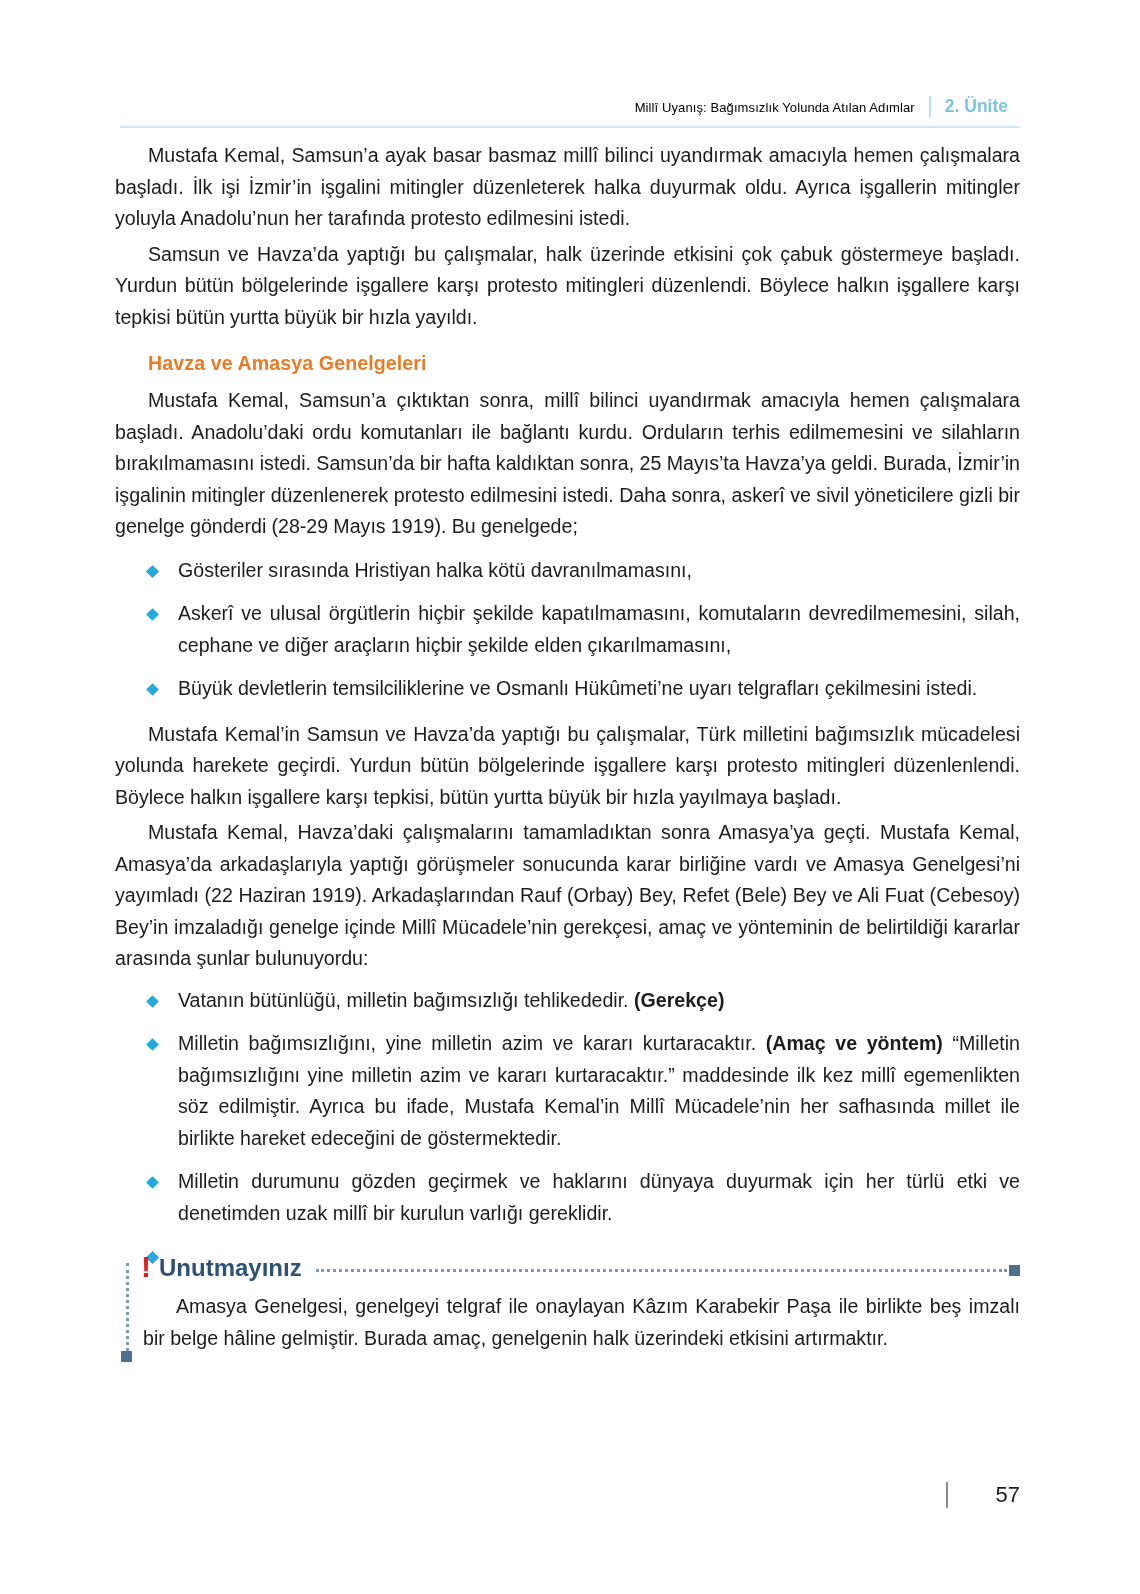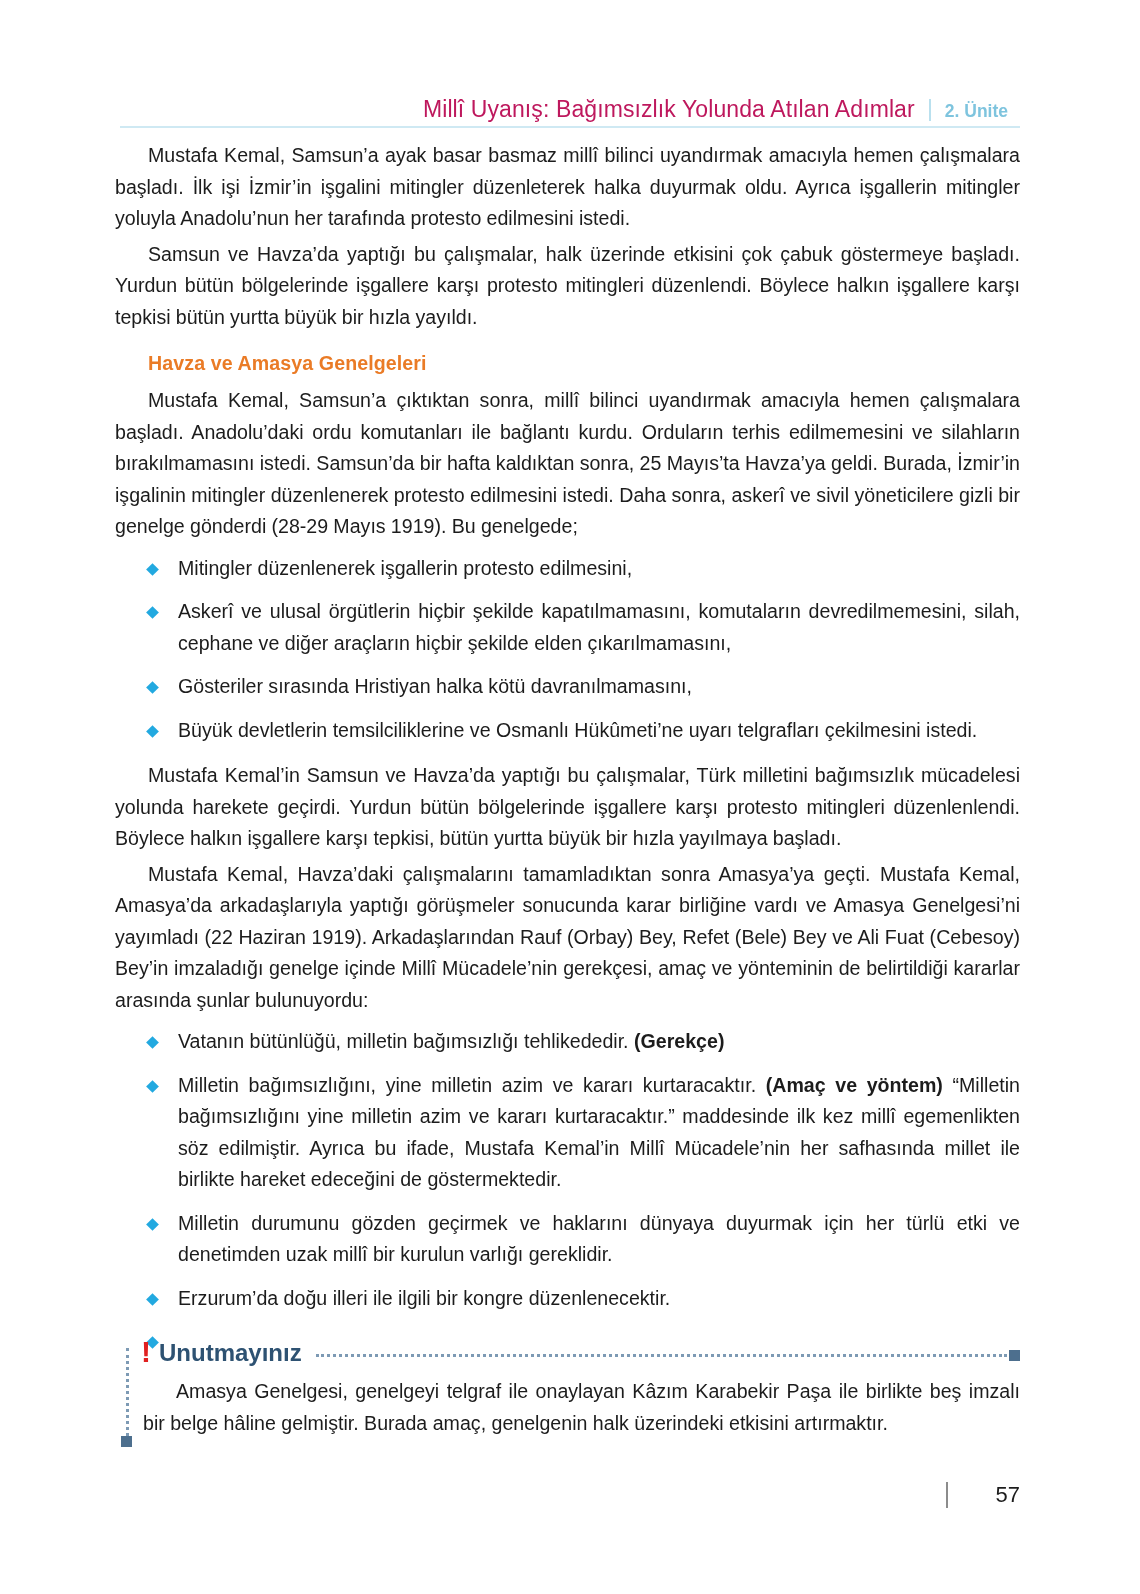--- a/index.html
+++ b/index.html
@@ -33,22 +33,22 @@
     display: flex;
     align-items: flex-start;
     justify-content: flex-end;
     padding-right: 132px;
   }
   .header-inner {
     display: flex;
     align-items: baseline;
   }
   .header-title {
-    font-size: 23px;
-    color: #be185d;
+    font-size: 13px;
+    color: #000000;
     letter-spacing: 0.1px;
     white-space: nowrap;
   }
   .header-sep {
     width: 2px;
     height: 22px;
     background: #b9e0ee;
     margin: 0 14px;
     align-self: center;
   }
@@ -231,32 +231,31 @@
 
     <p class="para">Samsun ve Havza’da yaptığı bu çalışmalar, halk üzerinde etkisini çok çabuk göstermeye başladı. Yurdun bütün bölgelerinde işgallere karşı protesto mitingleri düzenlendi. Böylece halkın işgallere karşı tepkisi bütün yurtta büyük bir hızla yayıldı.</p>
 
     <h3 class="section-heading">Havza ve Amasya Genelgeleri</h3>
 
     <p class="para">Mustafa Kemal, Samsun’a çıktıktan sonra, millî bilinci uyandırmak amacıyla hemen çalışmalara başladı. Anadolu’daki ordu komutanları ile bağlantı kurdu. Orduların terhis edilmemesini ve silahların bırakılmamasını istedi. Samsun’da bir hafta kaldıktan sonra, 25 Mayıs’ta Havza’ya geldi. Burada, İzmir’in işgalinin mitingler düzenlenerek protesto edilmesini istedi. Daha sonra, askerî ve sivil yöneticilere gizli bir genelge gönderdi (28-29 Mayıs 1919). Bu genelgede;</p>
 
     <ul class="bullets">
       <li>
         <span class="dia"></span>
-        <span>Mitingler düzenlenerek işgallerin protesto edilmesini,</span>
+      </li>
+      <li>
+        <span class="dia"></span>
+        <span>Gösteriler sırasında Hristiyan halka kötü davranılmamasını,</span>
       </li>
       <li>
         <span class="dia"></span>
         <span>Askerî ve ulusal örgütlerin hiçbir şekilde kapatılmamasını, komutaların devredilmemesini, silah, cephane ve diğer araçların hiçbir şekilde elden çıkarılmamasını,</span>
       </li>
       <li>
         <span class="dia"></span>
-        <span>Gösteriler sırasında Hristiyan halka kötü davranılmamasını,</span>
-      </li>
-      <li>
-        <span class="dia"></span>
         <span>Büyük devletlerin temsilciliklerine ve Osmanlı Hükûmeti’ne uyarı telgrafları çekilmesini istedi.</span>
       </li>
     </ul>
 
     <p class="para" style="margin-top:14px;">Mustafa Kemal’in Samsun ve Havza’da yaptığı bu çalışmalar, Türk milletini bağımsızlık mücadelesi yolunda harekete geçirdi. Yurdun bütün bölgelerinde işgallere karşı protesto mitingleri düzenlenlendi. Böylece halkın işgallere karşı tepkisi, bütün yurtta büyük bir hızla yayılmaya başladı.</p>
 
     <p class="para">Mustafa Kemal, Havza’daki çalışmalarını tamamladıktan sonra Amasya’ya geçti. Mustafa Kemal, Amasya’da arkadaşlarıyla yaptığı görüşmeler sonucunda karar birliğine vardı ve Amasya Genelgesi’ni yayımladı (22 Haziran 1919). Arkadaşlarından Rauf (Orbay) Bey, Refet (Bele) Bey ve Ali Fuat (Cebesoy) Bey’in imzaladığı genelge içinde Millî Mücadele’nin gerekçesi, amaç ve yönteminin de belirtildiği kararlar arasında şunlar bulunuyordu:</p>
 
     <ul class="bullets">
       <li>
@@ -266,21 +265,20 @@
       <li>
         <span class="dia"></span>
         <span>Milletin bağımsızlığını, yine milletin azim ve kararı kurtaracaktır. </span><span class="b">(Amaç ve yöntem)</span><span> “Milletin bağımsızlığını yine milletin azim ve kararı kurtaracaktır.” maddesinde ilk kez millî egemenlikten söz edilmiştir. Ayrıca bu ifade, Mustafa Kemal’in Millî Mücadele’nin her safhasında millet ile birlikte hareket edeceğini de göstermektedir.</span>
       </li>
       <li>
         <span class="dia"></span>
         <span>Milletin durumunu gözden geçirmek ve haklarını dünyaya duyurmak için her türlü etki ve denetimden uzak millî bir kurulun varlığı gereklidir.</span>
       </li>
       <li>
         <span class="dia"></span>
-        <span>Erzurum’da doğu illeri ile ilgili bir kongre düzenlenecektir.</span>
       </li>
       <li>
         <span class="dia"></span>
       </li>
     </ul>
 
     <div class="remember">
       <div class="remember-left-dots"></div>
       <div class="remember-corner"></div>
       <div class="remember-head">

